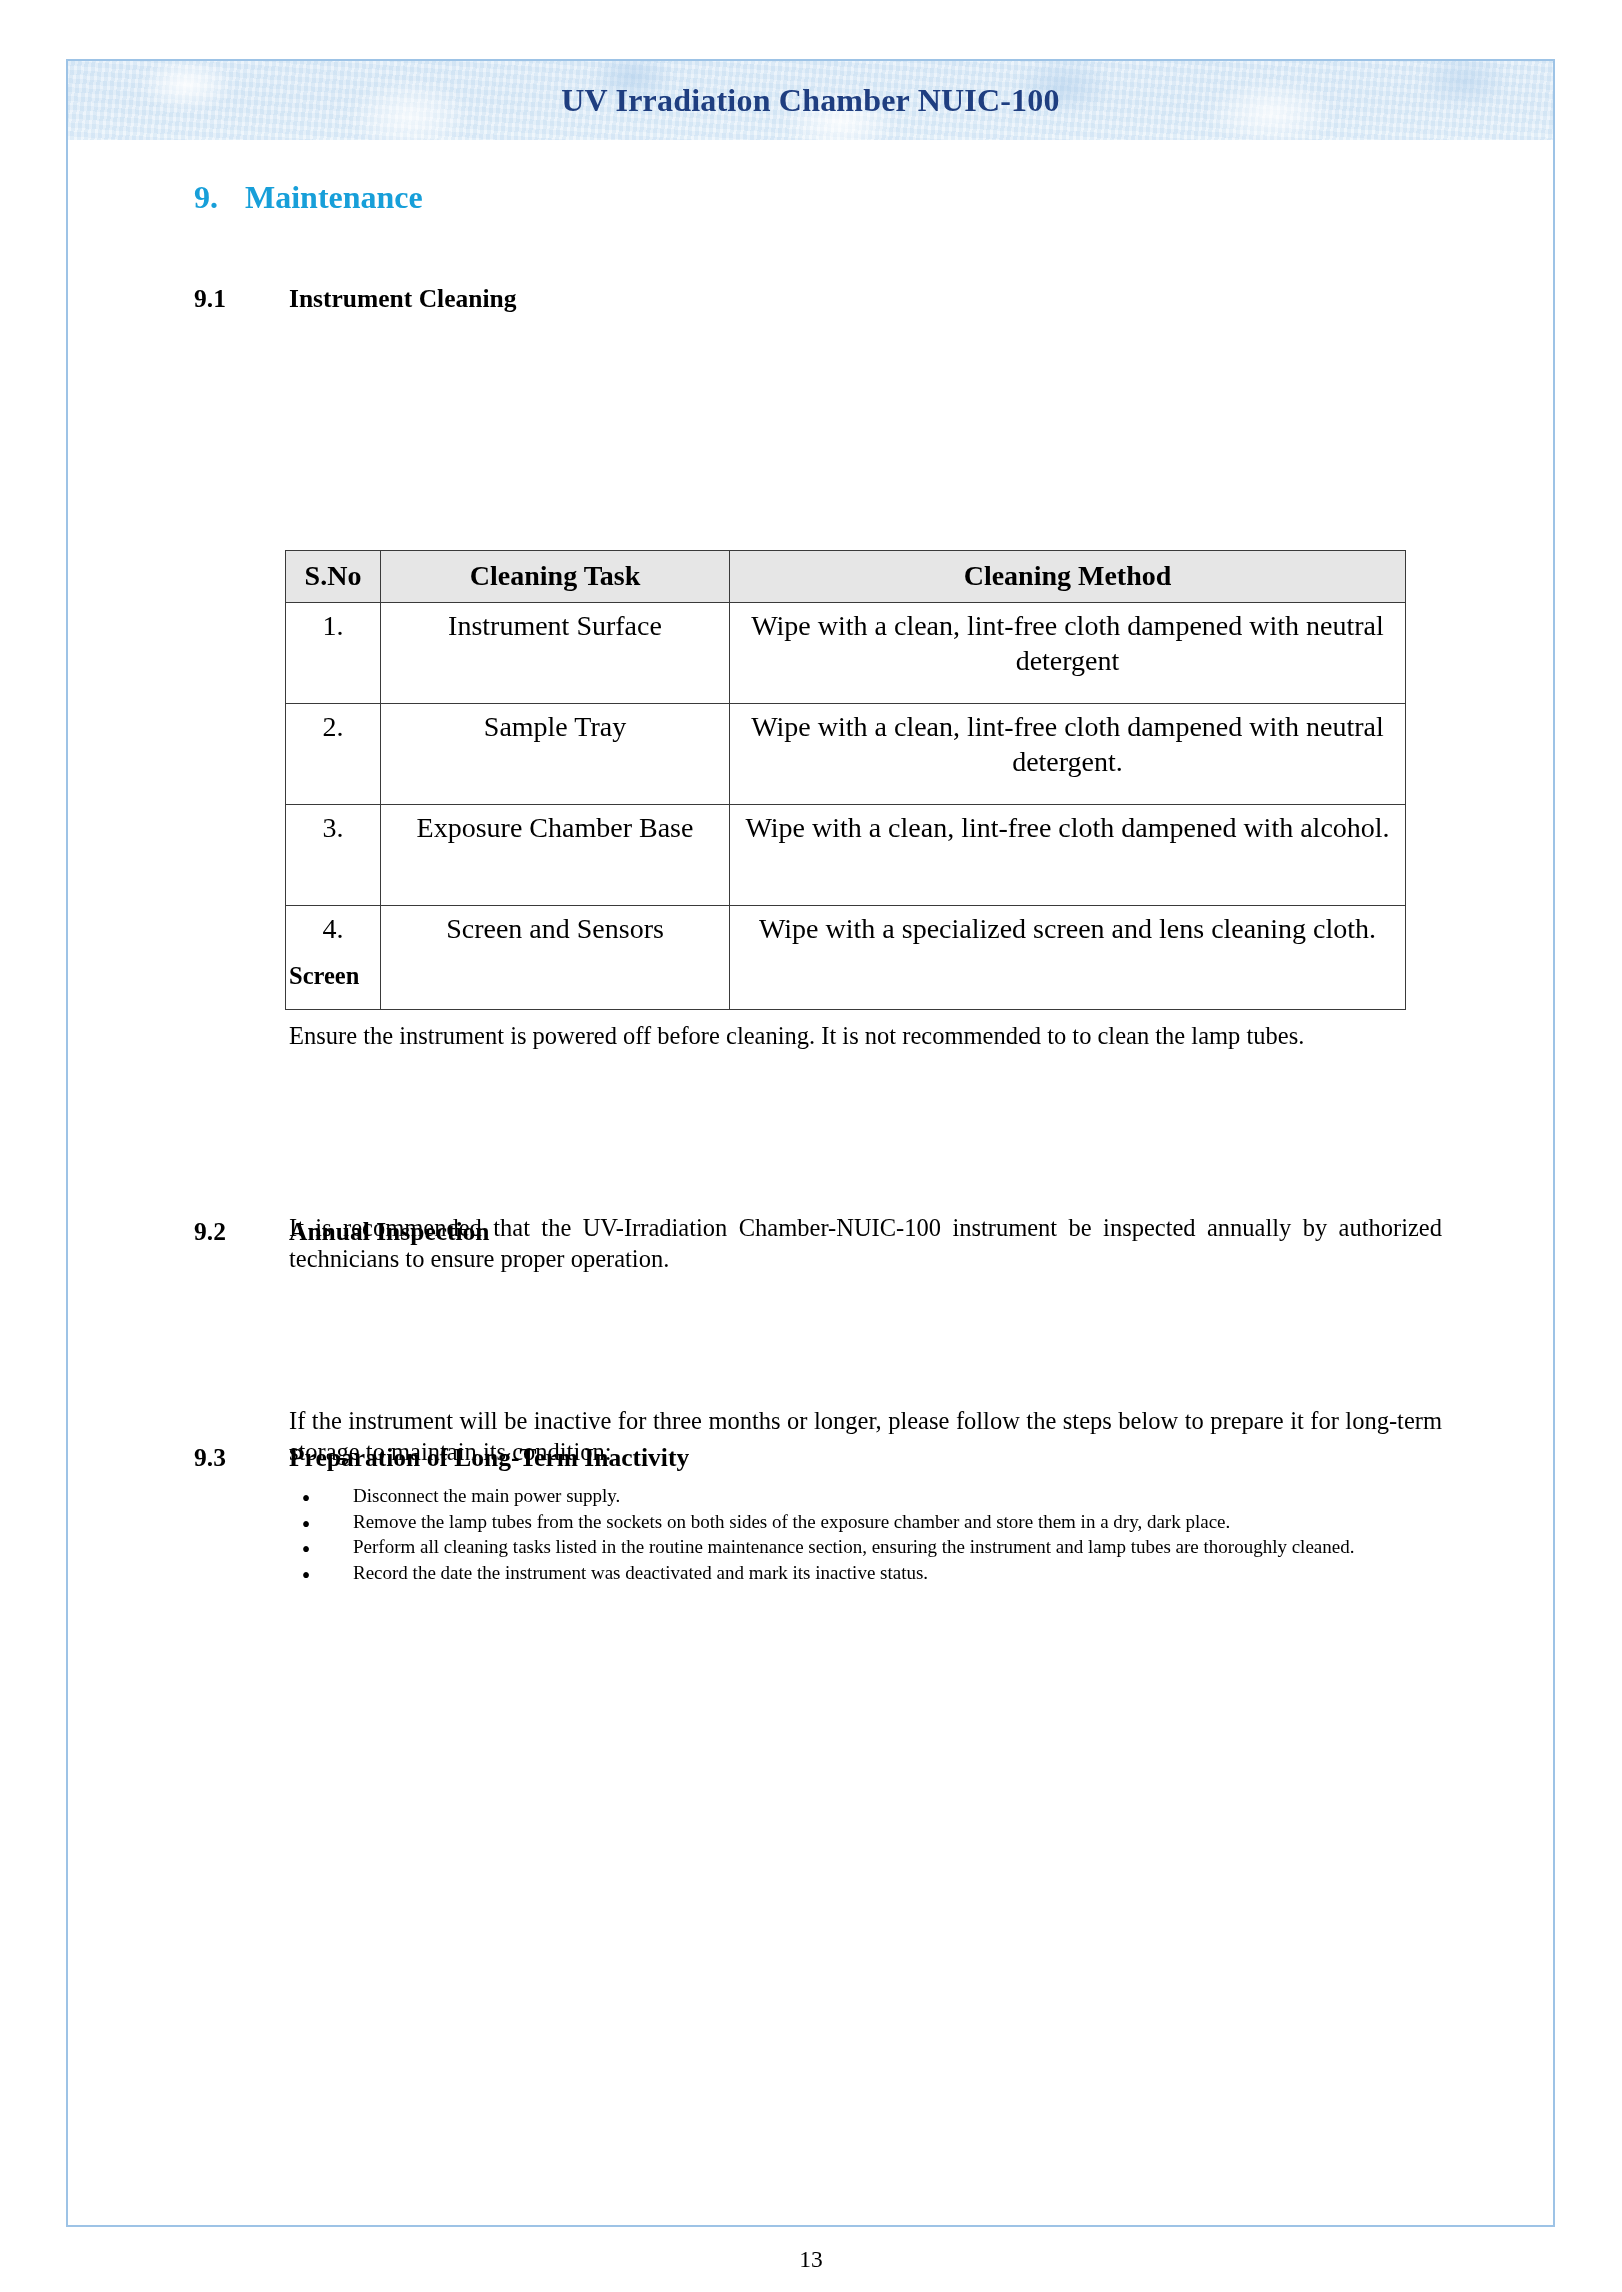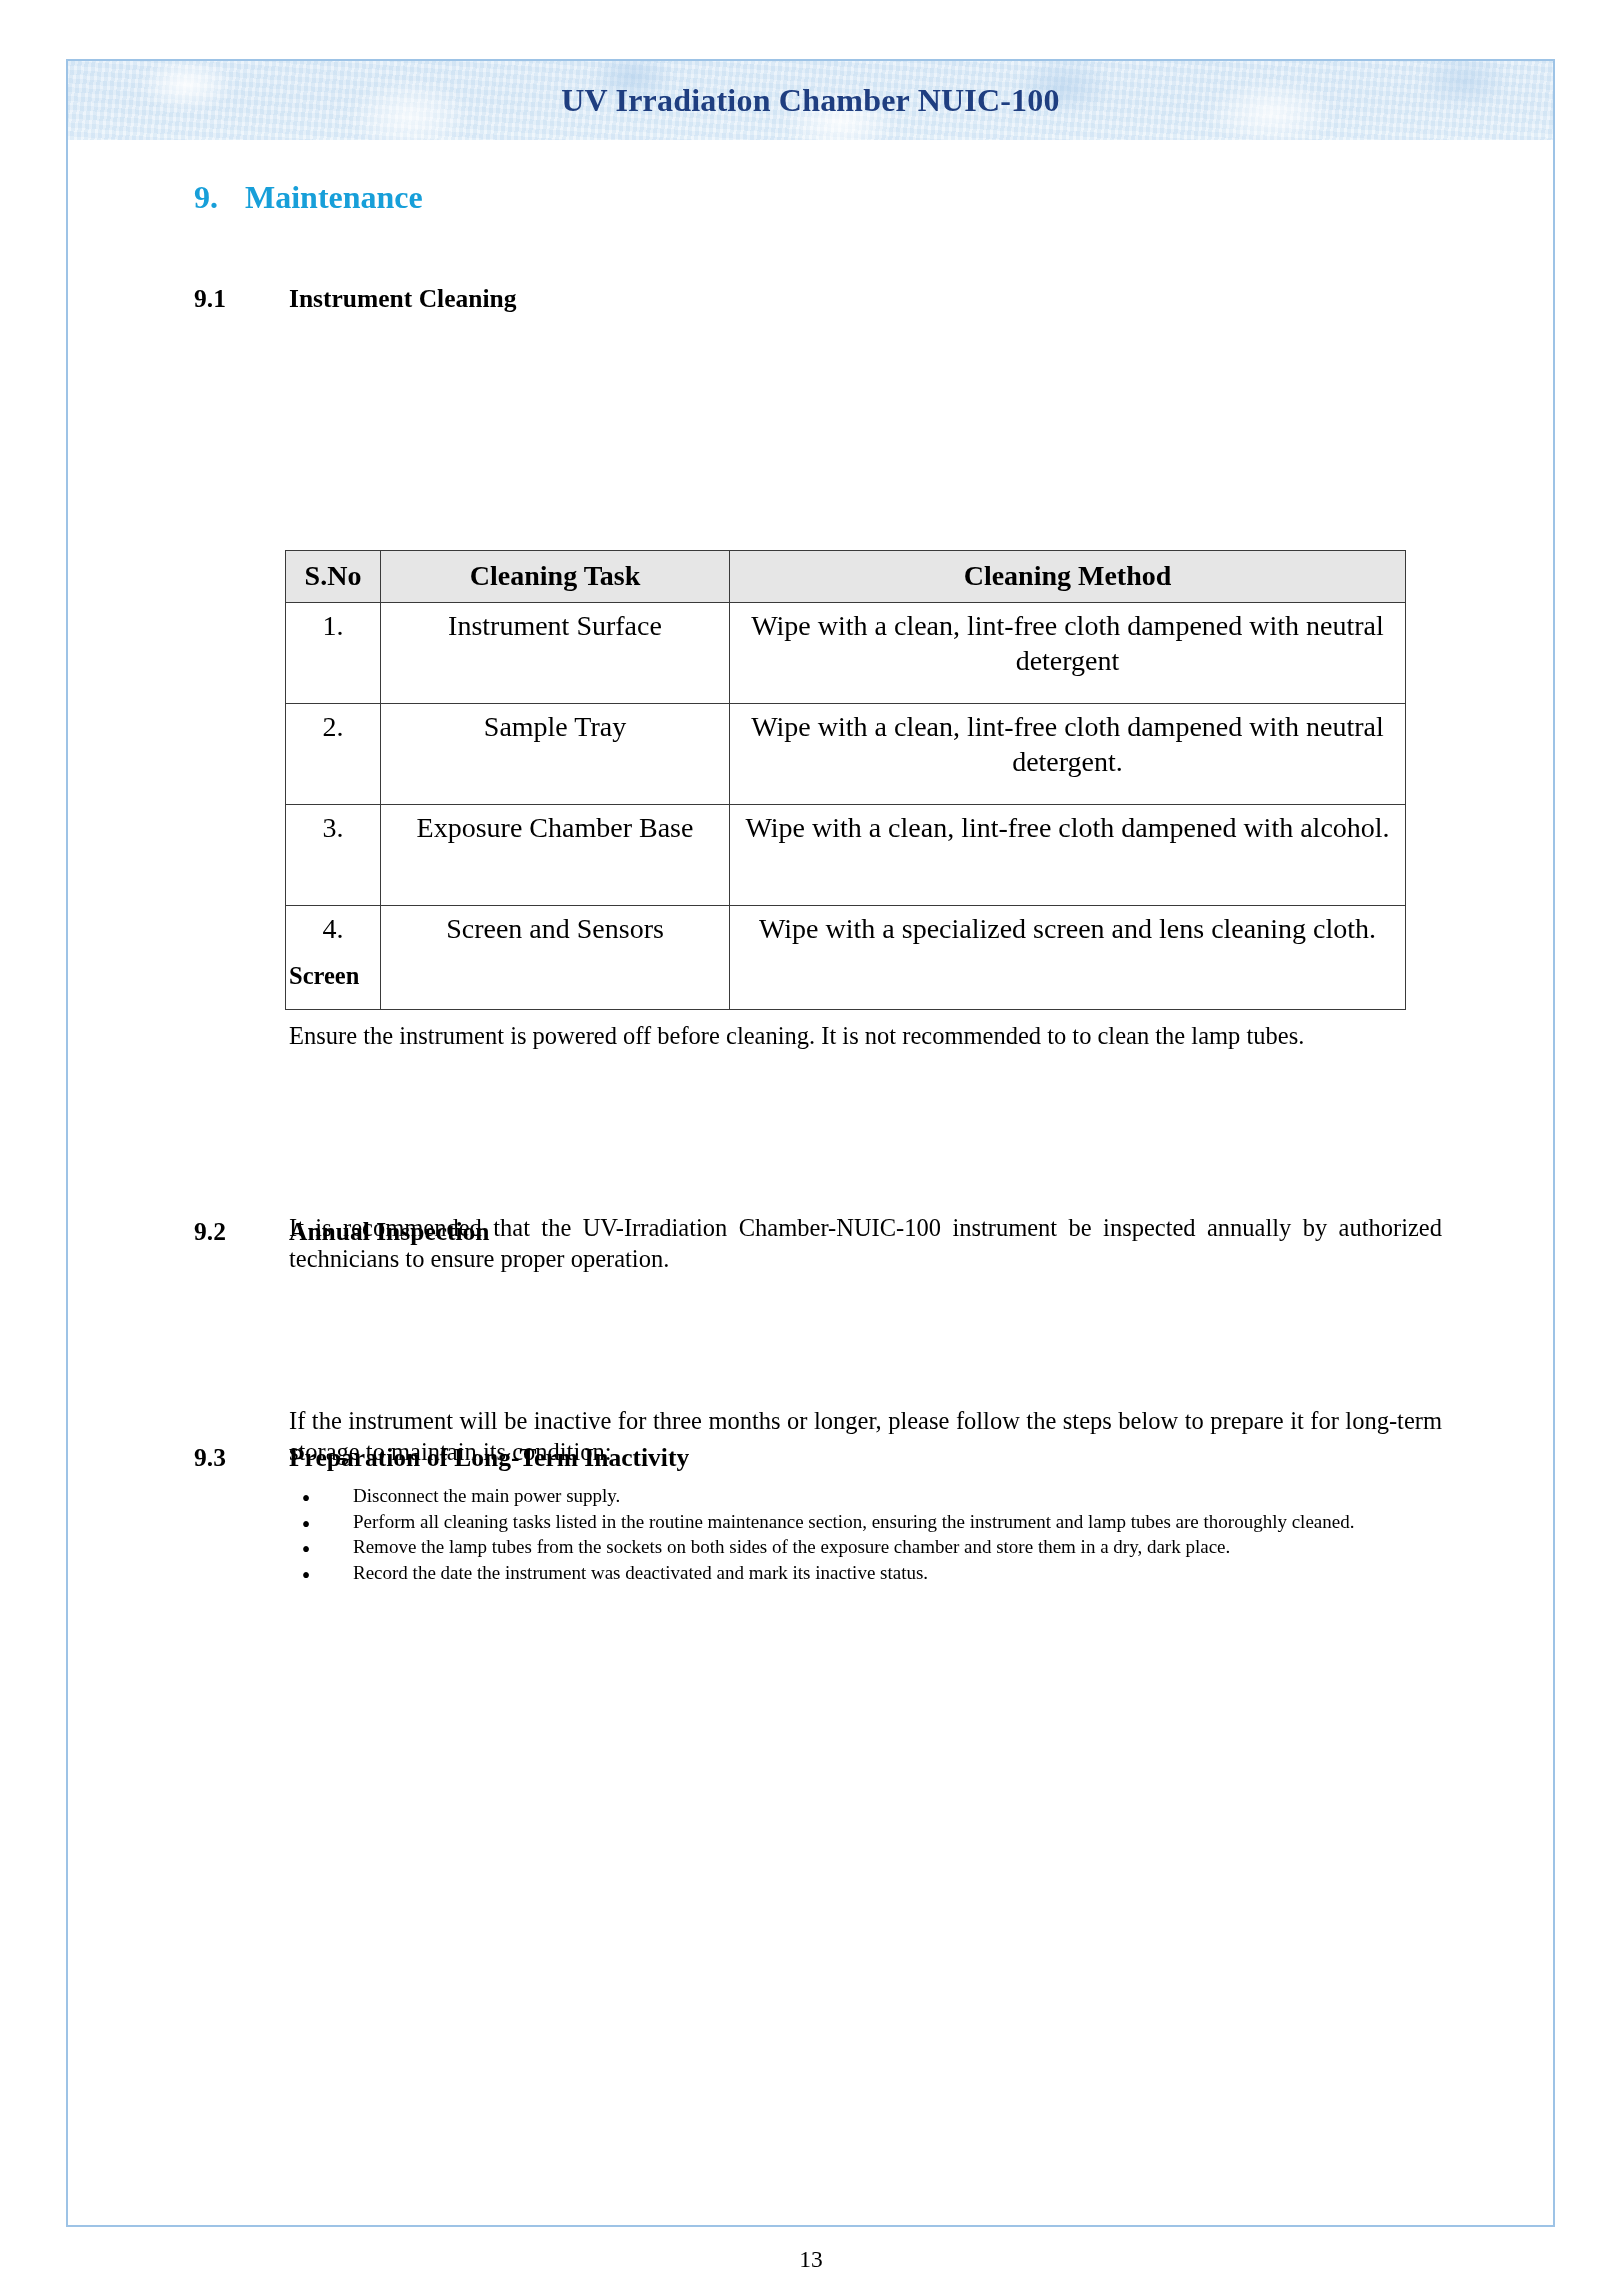--- a/index.html
+++ b/index.html
@@ -265,21 +265,21 @@
   <div class="para justify" style="top:1052px;">It is recommended that the UV-Irradiation Chamber-NUIC-100 instrument be inspected annually by authorized technicians to ensure proper operation.</div>
 
   <div class="h2-heading" style="top:1176px;height:33px;text-align:right;">
     <span class="h2-num">9.3</span>
     <span class="h2-text">Preparation of Long-Term Inactivity</span>
   </div>
   <div class="para justify" style="top:1245px;">If the instrument will be inactive for three months or longer, please follow the steps below to prepare it for long-term storage to maintain its condition:</div>
 
   <ul class="bullet-list" style="top:1324px;">
     <li class="nojustify">Disconnect the main power supply.</li>
+    <li>Remove the lamp tubes from the sockets on both sides of the exposure chamber and store them in a dry, dark place.</li>
     <li>Perform all cleaning tasks listed in the routine maintenance section, ensuring the instrument and lamp tubes are thoroughly cleaned.</li>
-    <li>Remove the lamp tubes from the sockets on both sides of the exposure chamber and store them in a dry, dark place.</li>
     <li class="nojustify">Record the date the instrument was deactivated and mark its inactive status.</li>
   </ul>
 
   <div id="page-number">13</div>
 
 </div>
 
 
 </body></html>

